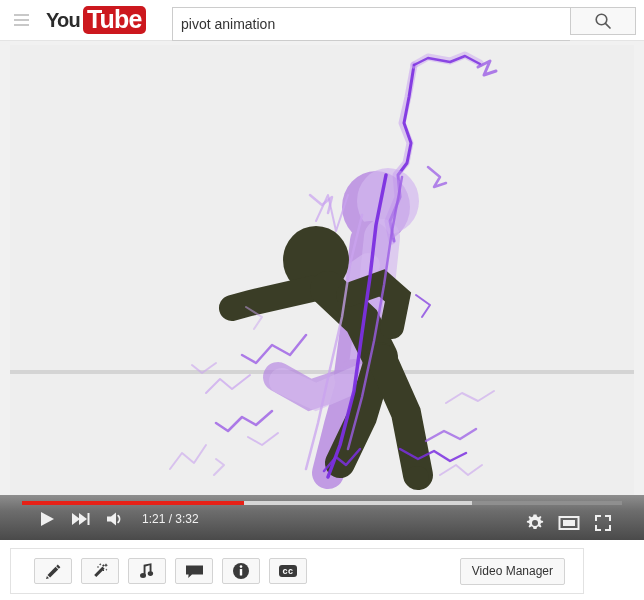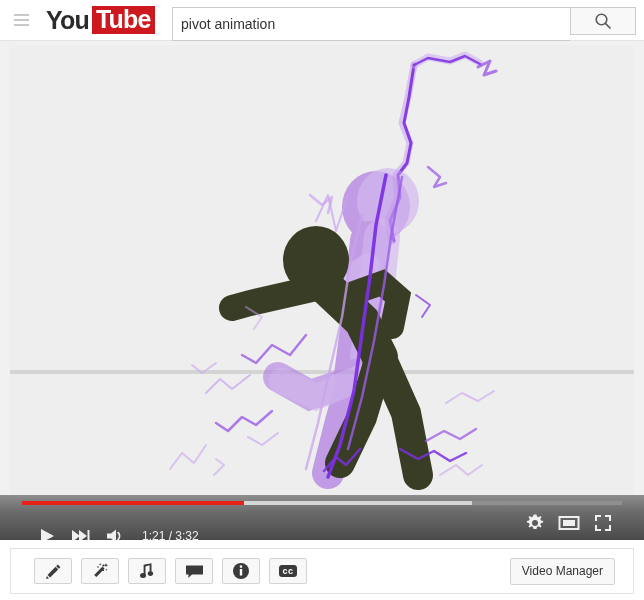--- a/index.html
+++ b/index.html
@@ -27,27 +27,27 @@
   }
   #guide-btn .bar {
     width: 15px; height: 2px; background: #c8c8c8; margin: 1.5px 0;
   }
   #logo {
     display: flex; align-items: center;
     margin-left: 8px; cursor: pointer; user-select: none;
   }
   #logo .you {
     font-family: "Liberation Sans", sans-serif;
-    font-weight: bold; font-size: 25px; color: #2b2b2b;
+    font-weight: bold; font-size: 20px; color: #2b2b2b;
     letter-spacing: -0.8px; line-height: 1;
   }
   #logo .tube {
     font-family: "Liberation Sans", sans-serif;
     font-weight: bold; font-size: 25px; color: #ffffff;
-    background: #cc181e; border-radius: 0;
+    background: #cc181e; border-radius: 5px;
     padding: 0px 4px 2px 4px; margin-left: 3px;
     letter-spacing: -0.8px; line-height: 1.05;
   }
   #search-form {
     position: absolute; left: 172px; top: 7px;
     width: 464px; height: 28px;
     display: flex;
   }
   #search-input {
     flex: 1 1 auto; height: 28px;
@@ -101,42 +101,42 @@
   }
   #progress-loaded {
     position: absolute; left: 0; top: 0;
     height: 4px; background: #d6d6d6;
   }
   #progress-played {
     position: absolute; left: 0; top: 0;
     height: 4px; background: #e62117;
   }
   #ctrl-left {
-    position: absolute; left: 30px; top: 30px;
+    position: absolute; left: 30px; top: 13px;
     display: flex; align-items: center;
   }
   #ctrl-right {
     position: absolute; right: 24px; top: 17px;
     display: flex; align-items: center;
   }
   .ctrl-btn {
     width: 34px; height: 22px;
     display: flex; align-items: center; justify-content: center;
     cursor: pointer;
   }
   #time-display {
     color: #f0f0f0; font-size: 12px; margin-left: 10px;
     font-family: "Liberation Sans", sans-serif;
     white-space: nowrap;
   }
 
   
   #bottom-panel {
     position: absolute; left: 10px; top: 548px;
-    width: 624px; height: 46px;
+    width: 574px; height: 46px;
     background: #ffffff;
     border: 1px solid #e2e2e2;
     display: flex; align-items: center;
   }
   #editor-tools {
     display: flex; align-items: center; margin-left: 23px; gap: 9px;
   }
   .tool-btn {
     width: 38px; height: 26px;
     background: #f8f8f8;

